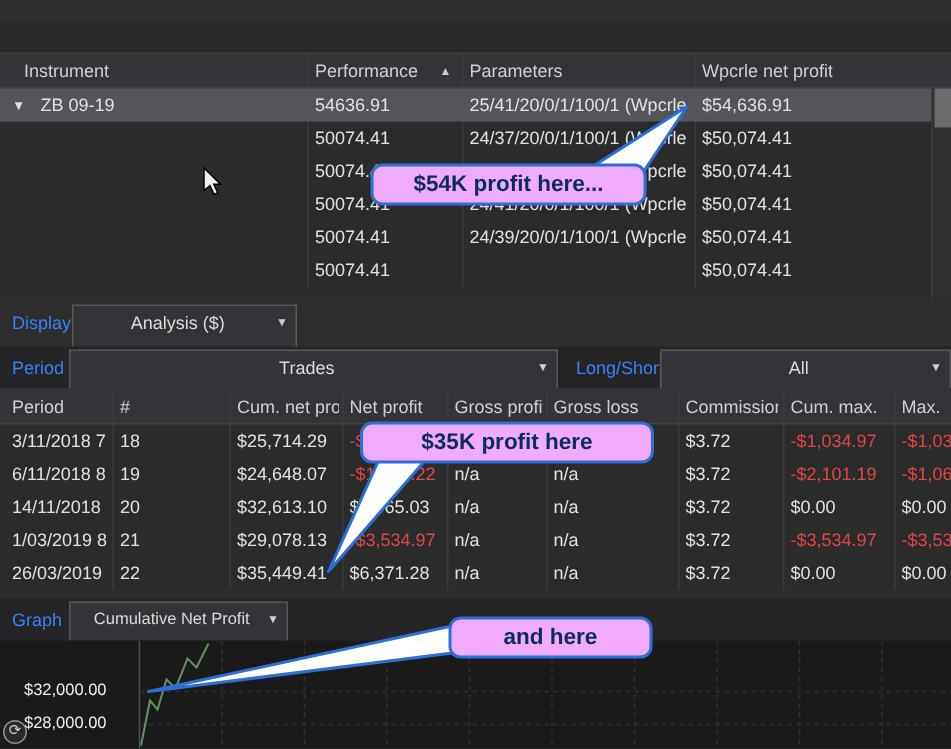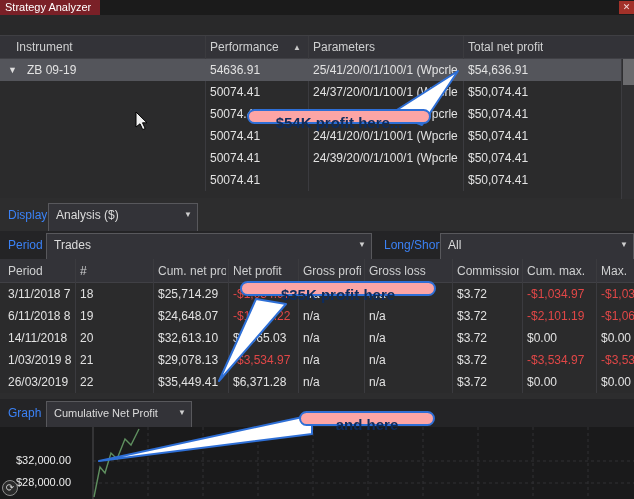--- a/index.html
+++ b/index.html
@@ -25,21 +25,21 @@
   .t1 { position:absolute; left:0; top:35px; width:634px; height:163px; background:#2b2b2c; border-top:1px solid #3f3f43; }
   .t1-head { position:absolute; left:0; top:0; width:634px; height:23px; background:#333338; border-bottom:1px solid #404045; }
   .sort { position:absolute; left:293px; top:0; line-height:23px; font-size:8px; color:#c9c9c9; }
   .t1-row { position:absolute; left:0; width:621px; height:22px; }
   .t1-row.sel { background:#54555b; }
   .exp { position:absolute; left:8px; top:0; line-height:22px; font-size:9px; color:#dedede; }
   .t1-scroll { position:absolute; right:0; top:23px; width:13px; height:140px; background:#2f2f31; border-left:1px solid #3c3c40; }
   .t1-thumb { position:absolute; left:1px; top:0; width:11px; height:26px; background:#6b6b6e; }
 
   
-  .combo { position:absolute; height:36px; background:#333338; border:1px solid #58585c; color:#dcdcdc; }
+  .combo { position:absolute; height:36px; background:#333338; border:1px solid #58585c; color:#dcdcdc;text-align:center; }
   .combo .cv { position:absolute; left:7px; top:0; right:16px; line-height:22px; white-space:nowrap; overflow:hidden; }
   .combo .chev { position:absolute; right:5px; top:0; line-height:22px; font-size:8px; color:#cfcfcf; }
   .lbl { position:absolute; color:#3b82f6; white-space:nowrap; }
 
   .band { position:absolute; left:0; width:634px; height:28px; background:#242426; }
 
   
   .t2 { position:absolute; left:0; top:259px; width:634px; height:134px; background:#2b2b2c; }
   .t2-head { position:absolute; left:0; top:0; width:634px; height:24px; background:#333338; border-bottom:1px solid #404045; }
   .t2-head .hc { line-height:24px; }
@@ -47,42 +47,38 @@
 
   
   .chart { position:absolute; left:0; top:427px; width:634px; height:72px; background:#1a1a1b; }
   .ytick { position:absolute; left:0; width:87px; text-align:center; font-size:11px; color:#ededed; white-space:nowrap; }
 
   .refresh { position:absolute; left:2px; top:480px; width:16px; height:16px; border:1px solid #8e8e8e;
              border-radius:50%; color:#cfcfcf; font-size:10px; line-height:13px; text-align:center; background:#2a2a2a; }
 
   
   .overlay { position:absolute; left:0; top:0; width:634px; height:499px; z-index:40; pointer-events:none; }
-  .callout { position:absolute; z-index:41; background:#fca5a5; border:2px solid #2e6fd6; border-radius:8px;
-             color:#0d2c5e; font-weight:bold; font-size:15px; text-align:center; line-height:24px; height:15px;
+  .callout { position:absolute; z-index:41; background:#f0abfc; border:2px solid #2e6fd6; border-radius:8px;
+             color:#0d2c5e; font-weight:bold; font-size:15px; text-align:center; line-height:24px; height:28px;
              white-space:nowrap; }
 </style>
 </head>
 <body>
 
 <div class="app">
 
-  <div class="tabbar">
-    <div class="tab">Strategy Analyzer</div>
-    <div class="close-btn">✕</div>
-  </div>
   <div class="topgap"></div>
 
   <div class="t1">
     <div class="t1-head">
       <span class="hc" style="left:16px">Instrument</span>
       <span class="hc" style="left:210px">Performance</span>
       <span class="sort">▲</span>
       <span class="hc" style="left:313px">Parameters</span>
-      <span class="hc" style="left:468px">Total net profit</span>
+      <span class="hc" style="left:468px">Wpcrle net profit</span>
     </div>
     <div class="vsep" style="left:205px;height:155px"></div>
     <div class="vsep" style="left:308px;height:155px"></div>
     <div class="vsep" style="left:463px;height:155px"></div>
 
     <div class="t1-row sel" style="top:23px">
       <span class="exp">▼</span>
       <span class="cell" style="left:27px">ZB 09-19</span>
       <span class="cell" style="left:210px">54636.91</span>
       <span class="cell" style="left:313px;width:146px">25/41/20/0/1/100/1 (Wpcrle</span>

